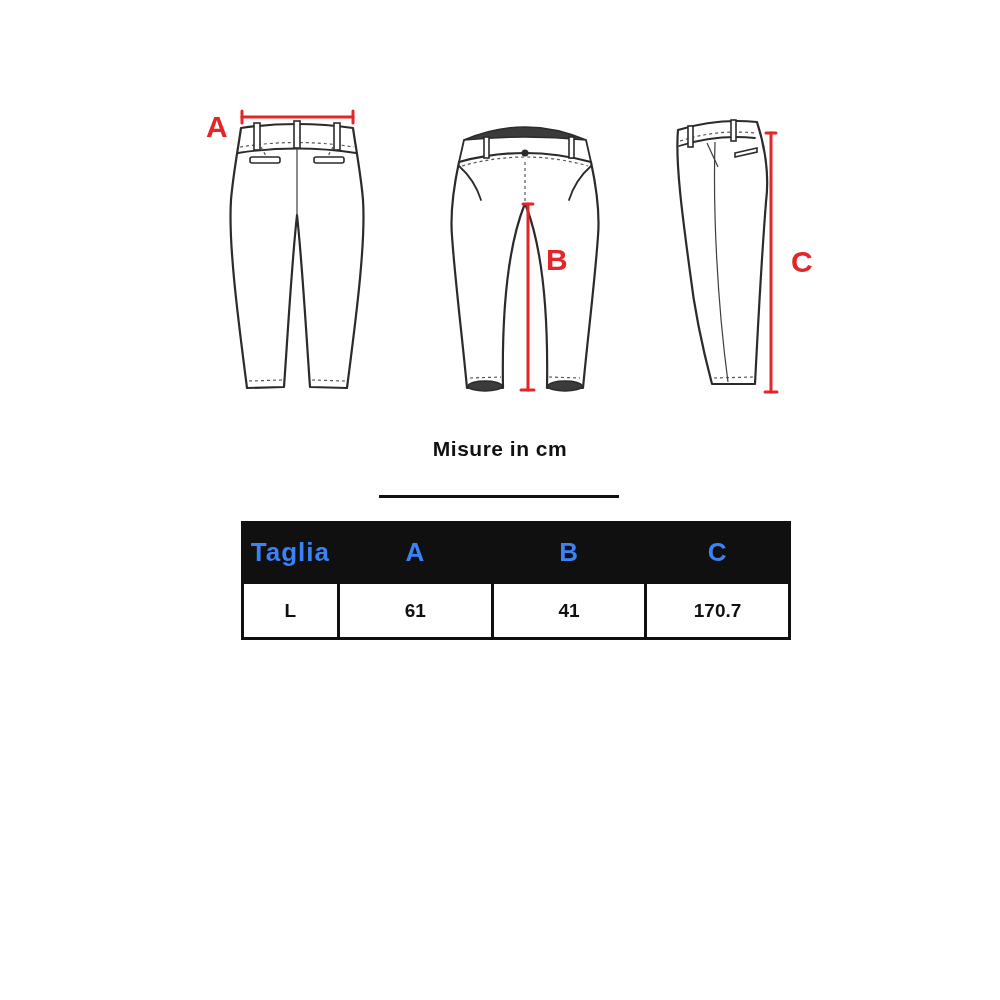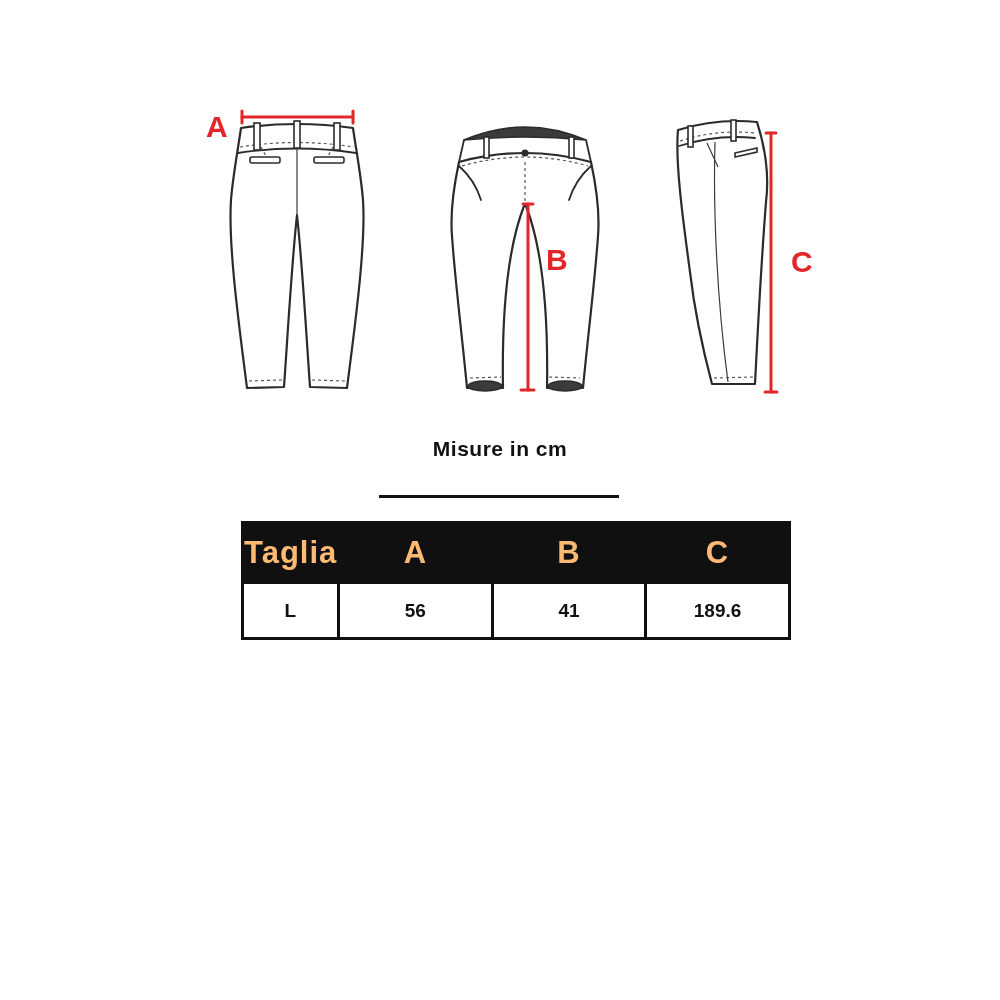--- a/index.html
+++ b/index.html
@@ -44,24 +44,24 @@
   }
   .size-table {
     position: absolute;
     left: 241px; top: 521px;
     width: 550px;
     border-collapse: collapse;
     table-layout: fixed;
   }
   .size-table th {
     background: #101010;
-    color: #fdba74;
+    color: #3b82f6;
     border: 3px solid #101010;
     height: 60px;
-    font-size: 31px;
+    font-size: 26px;
     font-weight: bold;
     text-align: center;
     letter-spacing: 1px;
   }
   .size-table td {
     background: #ffffff;
     color: #111111;
     border: 3px solid #101010;
     height: 56px;
     font-size: 19px;
@@ -179,20 +179,20 @@
       <tr>
         <th>Taglia</th>
         <th>A</th>
         <th>B</th>
         <th>C</th>
       </tr>
     </thead>
     <tbody>
       <tr>
         <td>L</td>
-        <td>56</td>
+        <td>61</td>
         <td>41</td>
-        <td>189.6</td>
+        <td>170.7</td>
       </tr>
     </tbody>
   </table>
 
 </div>
 
 </body></html>

